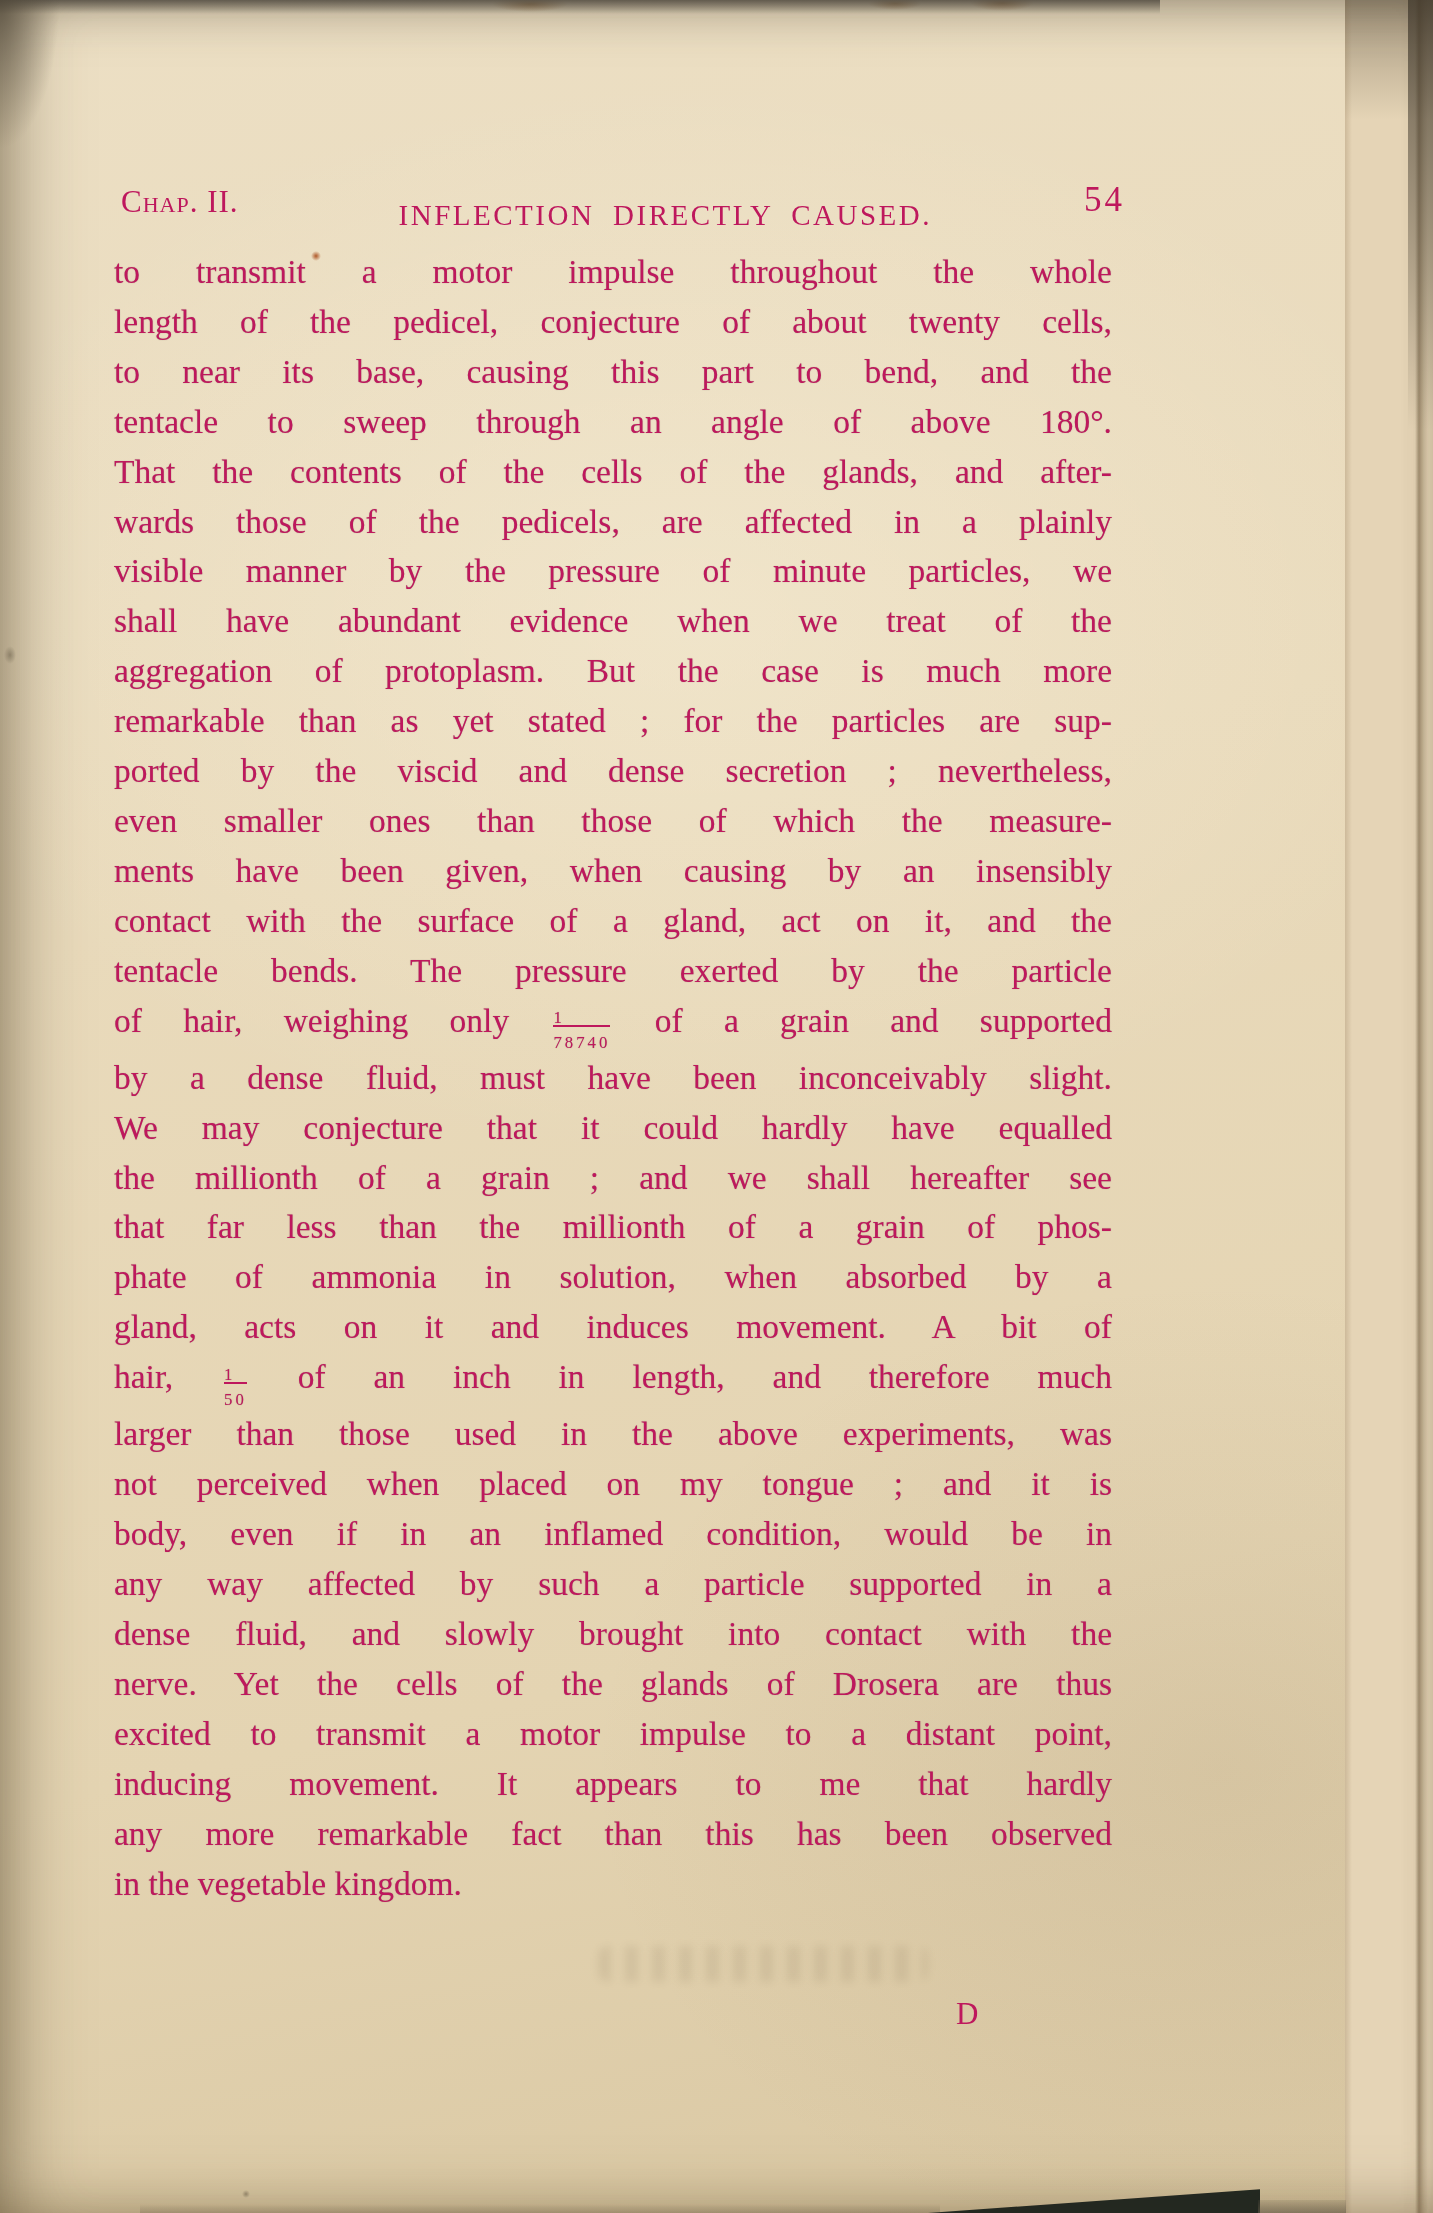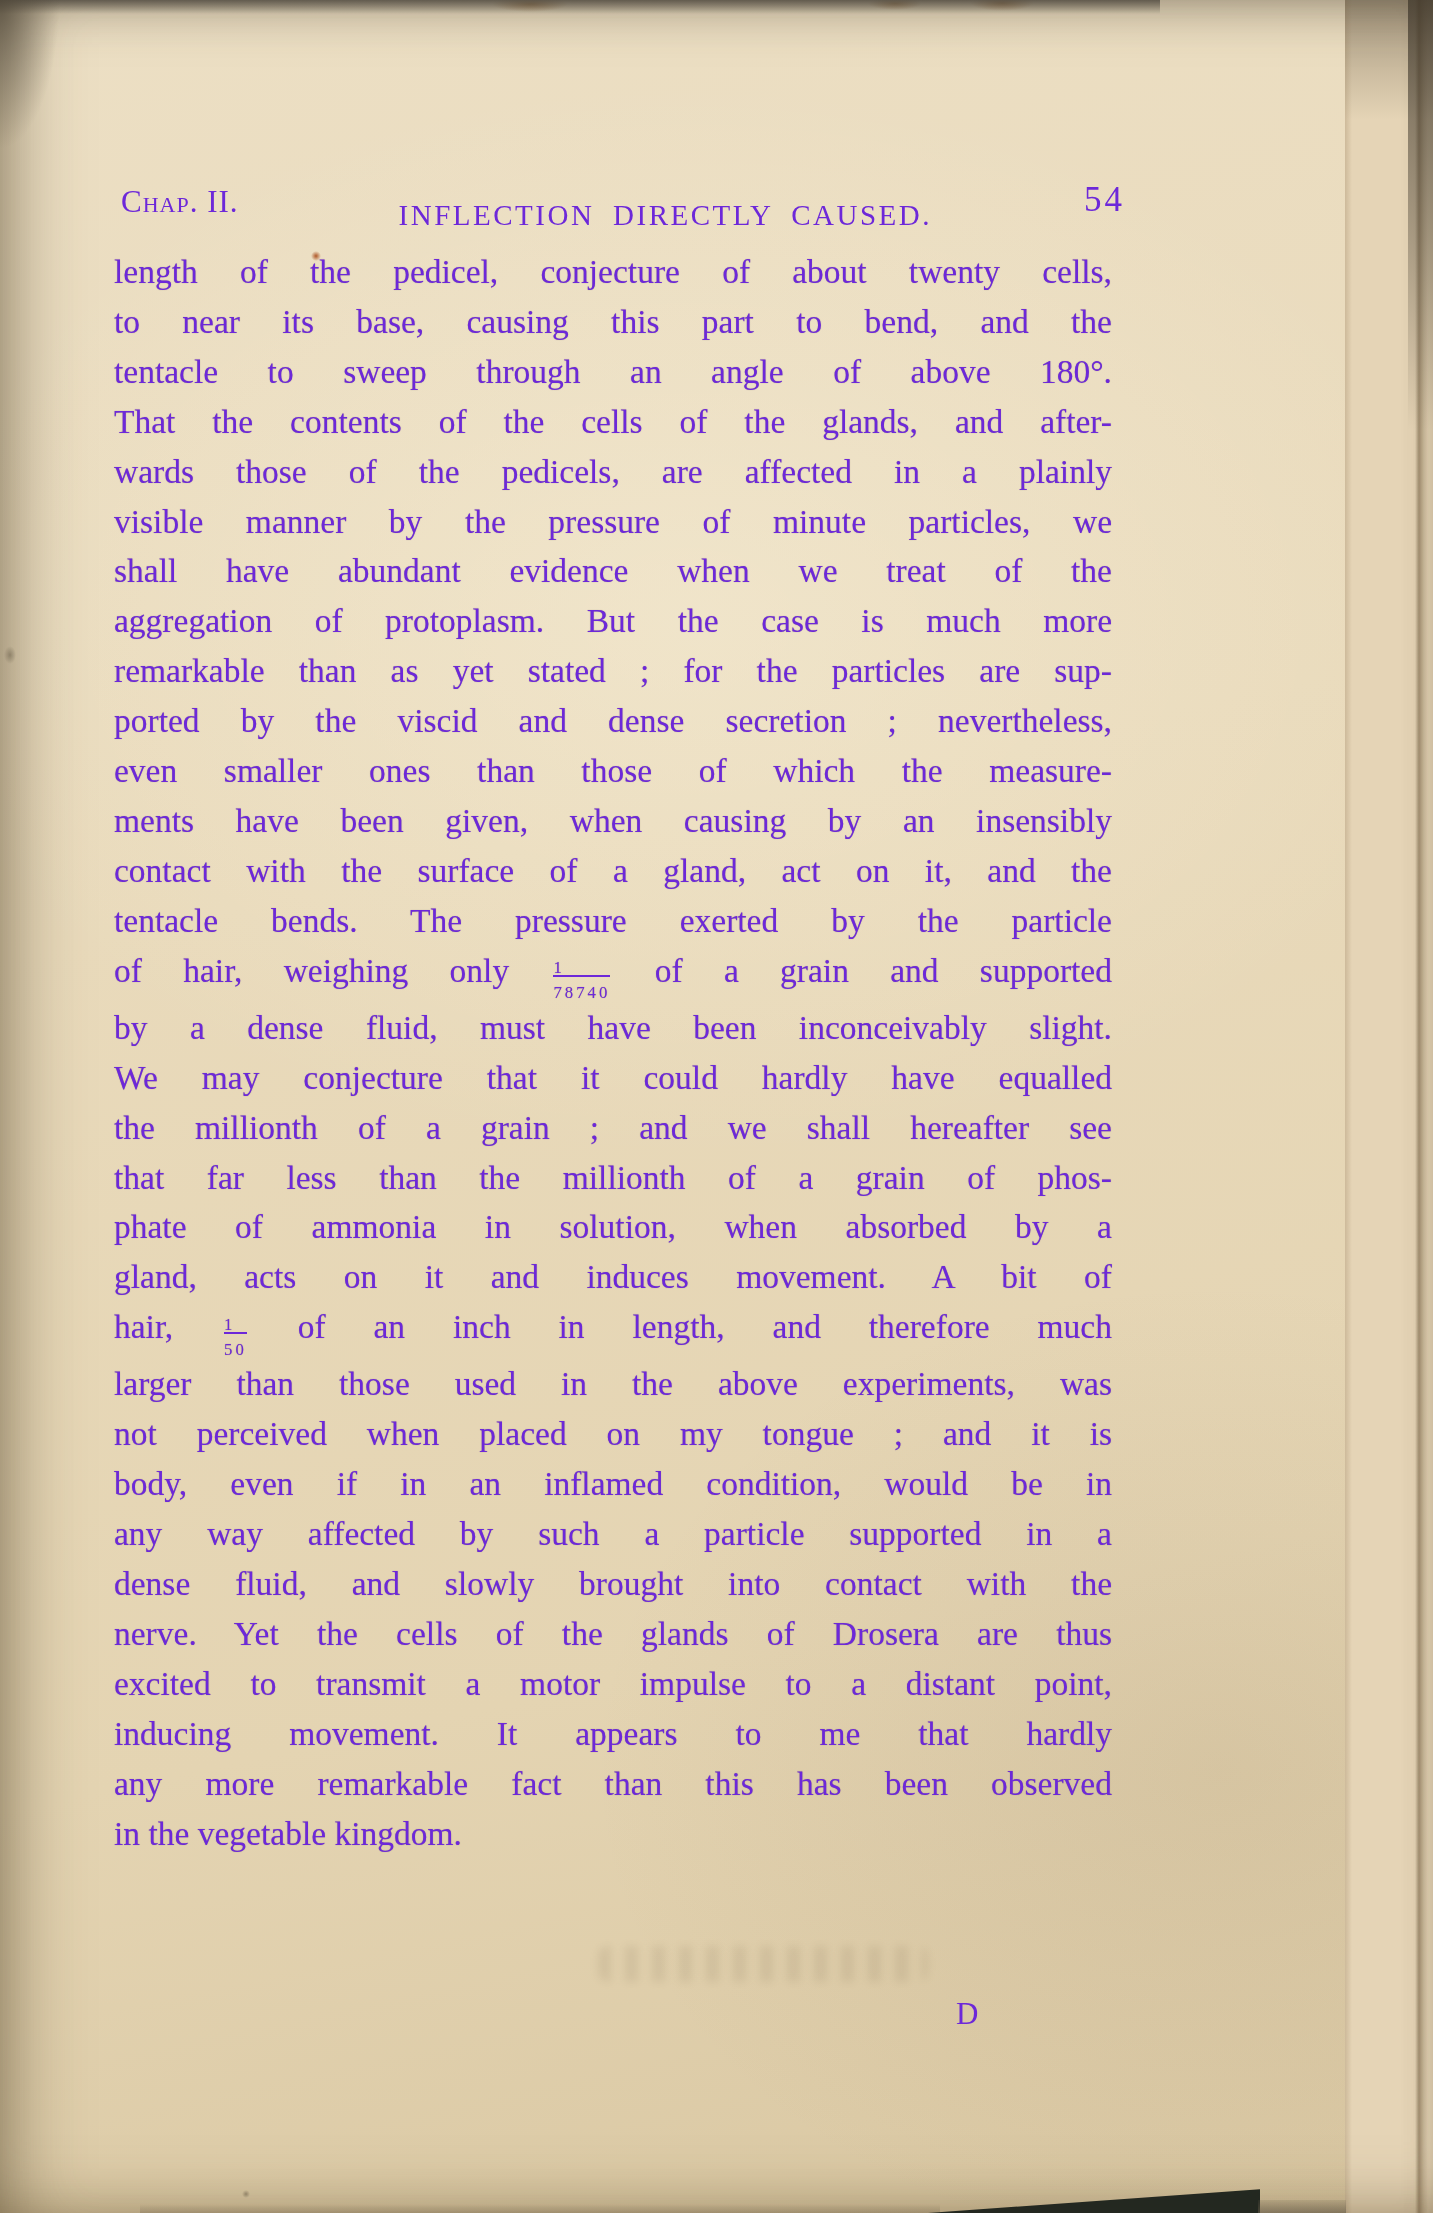--- a/index.html
+++ b/index.html
@@ -3,21 +3,21 @@
 <meta charset="utf-8">
 <style>
   html, body { margin: 0; padding: 0; background: #3a352c; }
   .scan {
     position: relative;
     width: 1433px;
     height: 2213px;
     overflow: hidden;
     background: #e8dabb;
     font-family: "Liberation Serif", "DejaVu Serif", serif;
-    color: #6d28d9;
+    color: #be185d;
   }
   .paper-bg {
     position: absolute; inset: 0;
     background:
       radial-gradient(1100px 750px at 48% 28%, rgba(255,250,232,.30), rgba(255,250,232,0) 72%),
       radial-gradient(900px 700px at 85% 80%, rgba(120,95,60,.10), rgba(120,95,60,0) 70%),
       linear-gradient(168deg, #ecdfc4 0%, #e9dabb 38%, #e4d4b2 72%, #d9c7a2 100%);
   }
   
   .header { position: absolute; top: 182px; left: 0; right: 0; height: 46px; z-index: 4; }
@@ -111,20 +111,21 @@
 <div class="scan">
   <div class="paper-bg"></div>
 
   <div class="header">
     <span class="chap">Chap. II.</span>
     <span class="title">INFLECTION DIRECTLY CAUSED.</span>
     <span class="pagenum">54</span>
   </div>
 
   <div class="body" id="body-lines">
+      <div class="line">to transmit a motor impulse throughout the whole</div>
       <div class="line">length of the pedicel, conjecture of about twenty cells,</div>
       <div class="line">to near its base, causing this part to bend, and the</div>
       <div class="line">tentacle to sweep through an angle of above 180°.</div>
       <div class="line">That the contents of the cells of the glands, and after-</div>
       <div class="line">wards those of the pedicels, are affected in a plainly</div>
       <div class="line">visible manner by the pressure of minute particles, we</div>
       <div class="line">shall have abundant evidence when we treat of the</div>
       <div class="line">aggregation of protoplasm. But the case is much more</div>
       <div class="line">remarkable than as yet stated ; for the particles are sup-</div>
       <div class="line">ported by the viscid and dense secretion ; nevertheless,</div>

